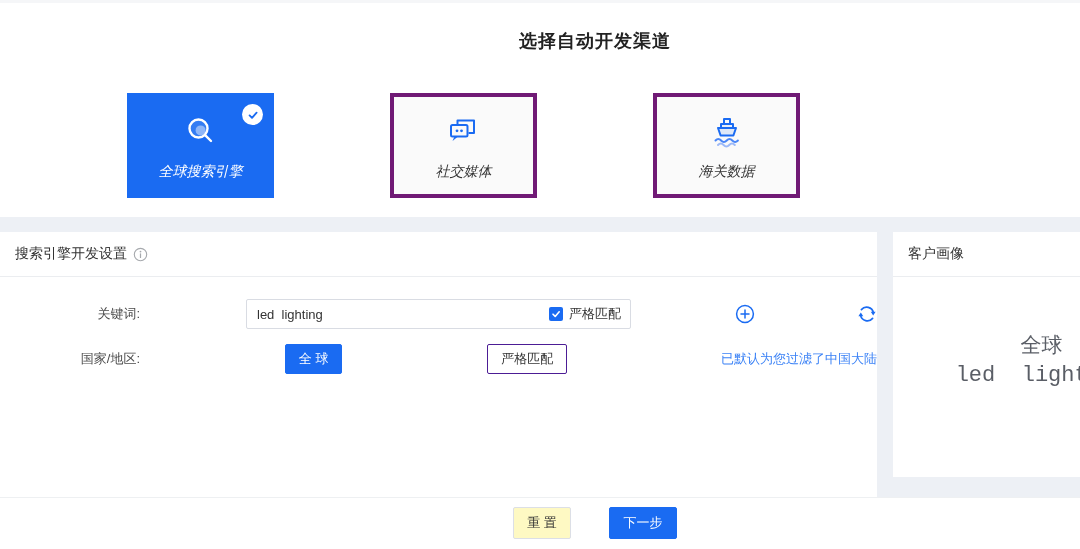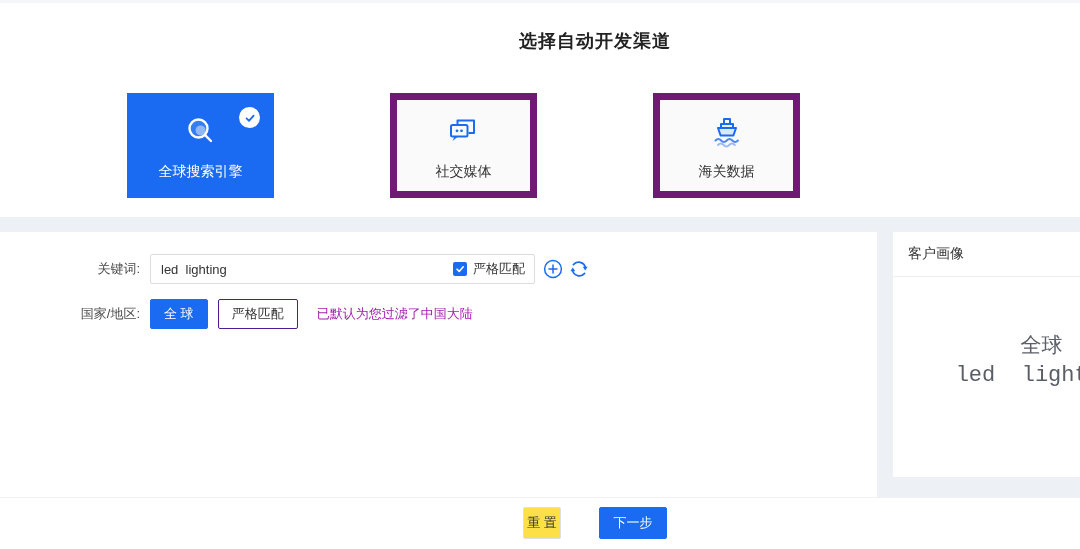--- a/index.html
+++ b/index.html
@@ -10,23 +10,23 @@
   .top-strip { height: 3px; background: #f5f6f8; }
 
   .page-title {
     padding-top: 26px; height: 64px; text-align: center;
     font-size: 18px; font-weight: 700; color: #222; letter-spacing: 1px;
   }
 
   
   .cards-row { display: flex; gap: 116px; margin: 26px 0 0 127px; height: 105px; }
   .card {
-    width: 147px; height: 105px; background: #fafafa; border: 7px solid #701a75;
+    width: 147px; height: 105px; background: #fafafa; border: 4px solid #701a75;
     display: flex; flex-direction: column; align-items: center; justify-content: center;
-    position: relative; cursor: pointer;
+    position: relative; cursor: pointer; font-style: italic;
   }
   .card.selected { background: #1a6bf2; border-color: #1a6bf2; }
   .card-icon { height: 44px; display: flex; align-items: center; justify-content: center; }
   .card-label { margin-top: 9px; font-size: 14px; color: #333; }
   .card.selected .card-label { color: #fff; }
   .badge {
     position: absolute; top: 7px; right: 7px; width: 21px; height: 21px;
     background: #fff; border-radius: 50%;
     display: flex; align-items: center; justify-content: center;
   }
@@ -39,21 +39,21 @@
   .gutter { width: 16px; background: #edf0f5; }
   .right-col { width: 297px; background: #edf0f5; }
   .portrait-panel { height: 245px; background: #fff; }
 
   .panel-header {
     height: 45px; border-bottom: 1px solid #ebedf0;
     display: flex; align-items: center; gap: 6px;
     padding-left: 15px; font-size: 14px; color: #333;
   }
 
-  .form-row { display: flex; align-items: center; margin-top: 22px; }
+  .form-row { display: flex; align-items: center; margin-top: 22px; justify-content: space-between; }
   .form-row + .form-row { margin-top: 15px; }
   .form-label { width: 150px; padding-right: 10px; text-align: right; font-size: 13px; color: #4a4a4a; }
 
   .keyword-box {
     width: 385px; height: 30px; border: 1px solid #d9dce3; border-radius: 2px;
     background: #fff; display: flex; align-items: center; padding-left: 10px;
   }
   .keyword-input {
     flex: 1; min-width: 0; border: none; outline: none; background: transparent;
     font-size: 13px; color: #333; font-family: "Liberation Sans", "DejaVu Sans", sans-serif;
@@ -66,36 +66,36 @@
   .strict-label { font-size: 13px; color: #333; white-space: nowrap; }
   .icon-btn { margin-left: 8px; display: flex; align-items: center; cursor: pointer; background: none; border: none; padding: 0; }
   .icon-btn + .icon-btn { margin-left: 6px; }
 
   .region-btn {
     height: 30px; padding: 0 13px; font-size: 13px; color: #333; background: #fff;
     border: 1px solid #4c1d95; border-radius: 2px; margin-right: 10px; cursor: pointer;
     font-family: "Liberation Sans", "DejaVu Sans", sans-serif;
   }
   .region-btn.active { background: #1a6bf2; border-color: #1a6bf2; color: #fff; }
-  .region-hint { font-size: 13px; color: #a21caf; margin-left: 9px; }
+  .region-hint { font-size: 13px; color: #3b82f6; margin-left: 9px; }
 
   .cloud { text-align: center; color: #5a5e66; font-family: "Liberation Mono", "DejaVu Sans Mono", monospace; }
   .cloud-primary { margin-top: 54px; font-size: 21px; }
   .cloud-secondary { margin-top: 4px; font-size: 22px; white-space: pre; }
 
   
   .footer {
     border-top: 1px solid #eef0f2; height: 51px;
     display: flex; align-items: center; justify-content: center; gap: 38px;
   }
   .btn {
     height: 32px; border-radius: 2px; font-size: 13px; cursor: pointer;
     font-family: "Liberation Sans", "DejaVu Sans", sans-serif;
   }
-  .btn-reset { width: 38px; background: #fde047; border: 1px solid #dcdfe6; color: #333; }
+  .btn-reset { width: 58px; background: #fef9c3; border: 1px solid #dcdfe6; color: #333; }
   .btn-next { width: 68px; background: #1a6bf2; border: 1px solid #1a6bf2; color: #fff; }
 </style>
 </head>
 <body>
 
 <div class="page">
   <div class="top-strip"></div>
 
   <div class="page-title">选择自动开发渠道</div>
 
@@ -143,20 +143,30 @@
       <span class="card-label">海关数据</span>
     </div>
 
   </div>
 
   <div class="band"></div>
 
   <div class="content">
 
     <div class="main-panel">
+      <div class="panel-header">
+        <span>搜索引擎开发设置</span>
+        <span style="display:flex;">
+          <svg width="15" height="15" viewBox="0 0 16 16" fill="none">
+            <circle cx="8" cy="8" r="6.6" stroke="#a6a9ad" stroke-width="1.2"></circle>
+            <line x1="8" y1="7.3" x2="8" y2="11.2" stroke="#a6a9ad" stroke-width="1.3" stroke-linecap="round"></line>
+            <circle cx="8" cy="4.9" r="0.95" fill="#a6a9ad"></circle>
+          </svg>
+        </span>
+      </div>
 
       <div class="form-row">
         <span class="form-label">关键词:</span>
         <div class="keyword-box">
           <input class="keyword-input" type="text" value="led  lighting" style="">
           <span class="strict-wrap">
             <span class="checkbox">
               <svg width="10" height="10" viewBox="0 0 10 10">
                 <path d="M2 5.2 L4.2 7.4 L8.2 2.8" fill="none" stroke="#fff" stroke-width="1.6" stroke-linecap="round" stroke-linejoin="round"></path>
               </svg>

